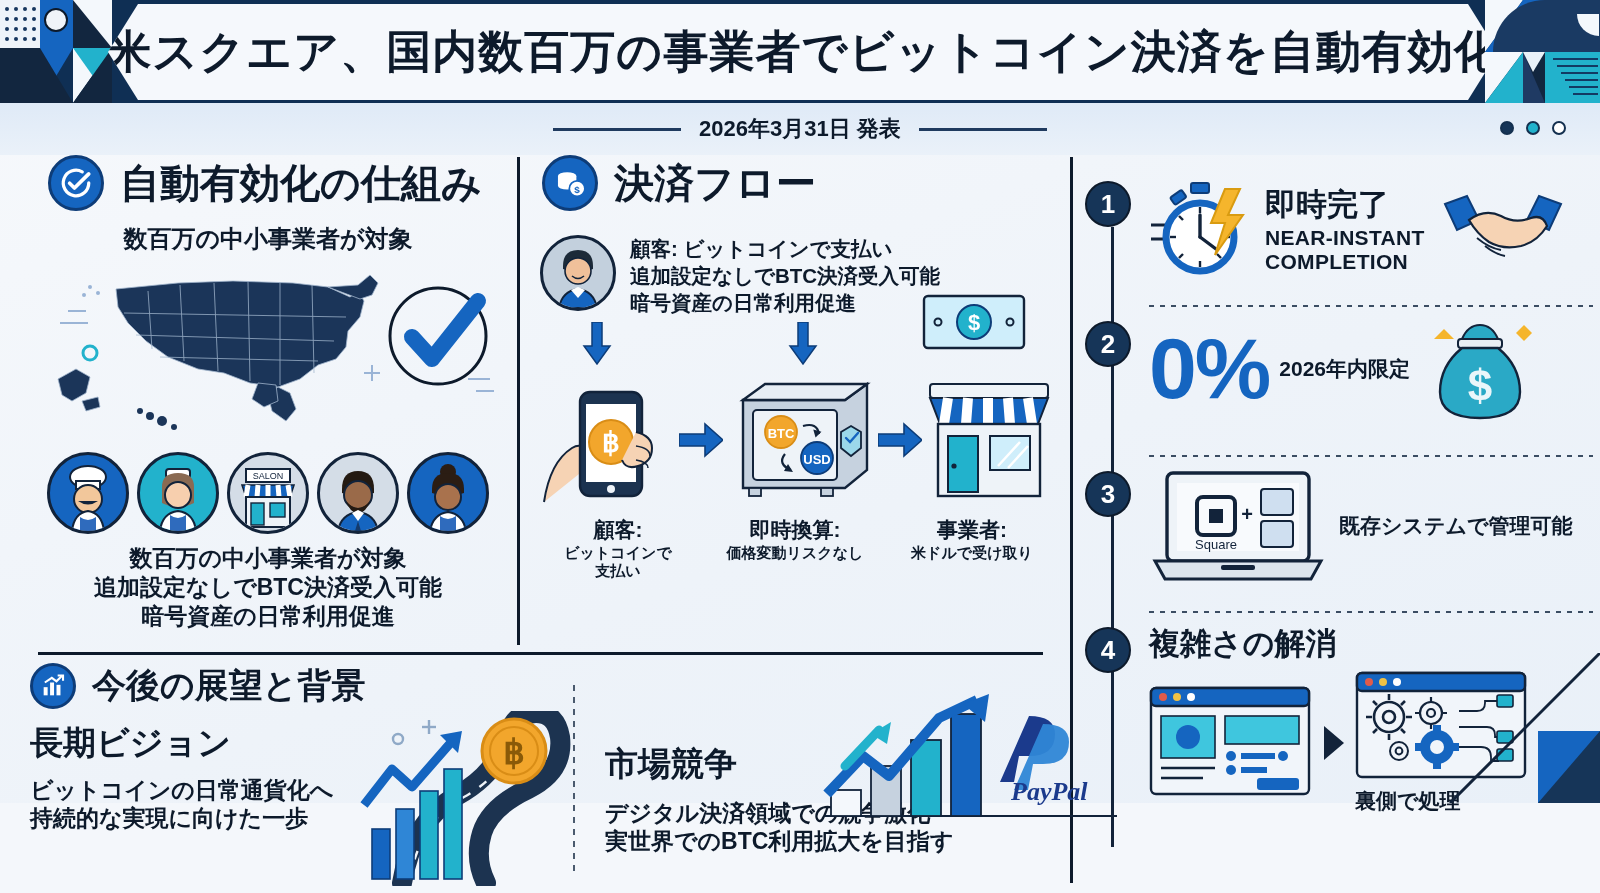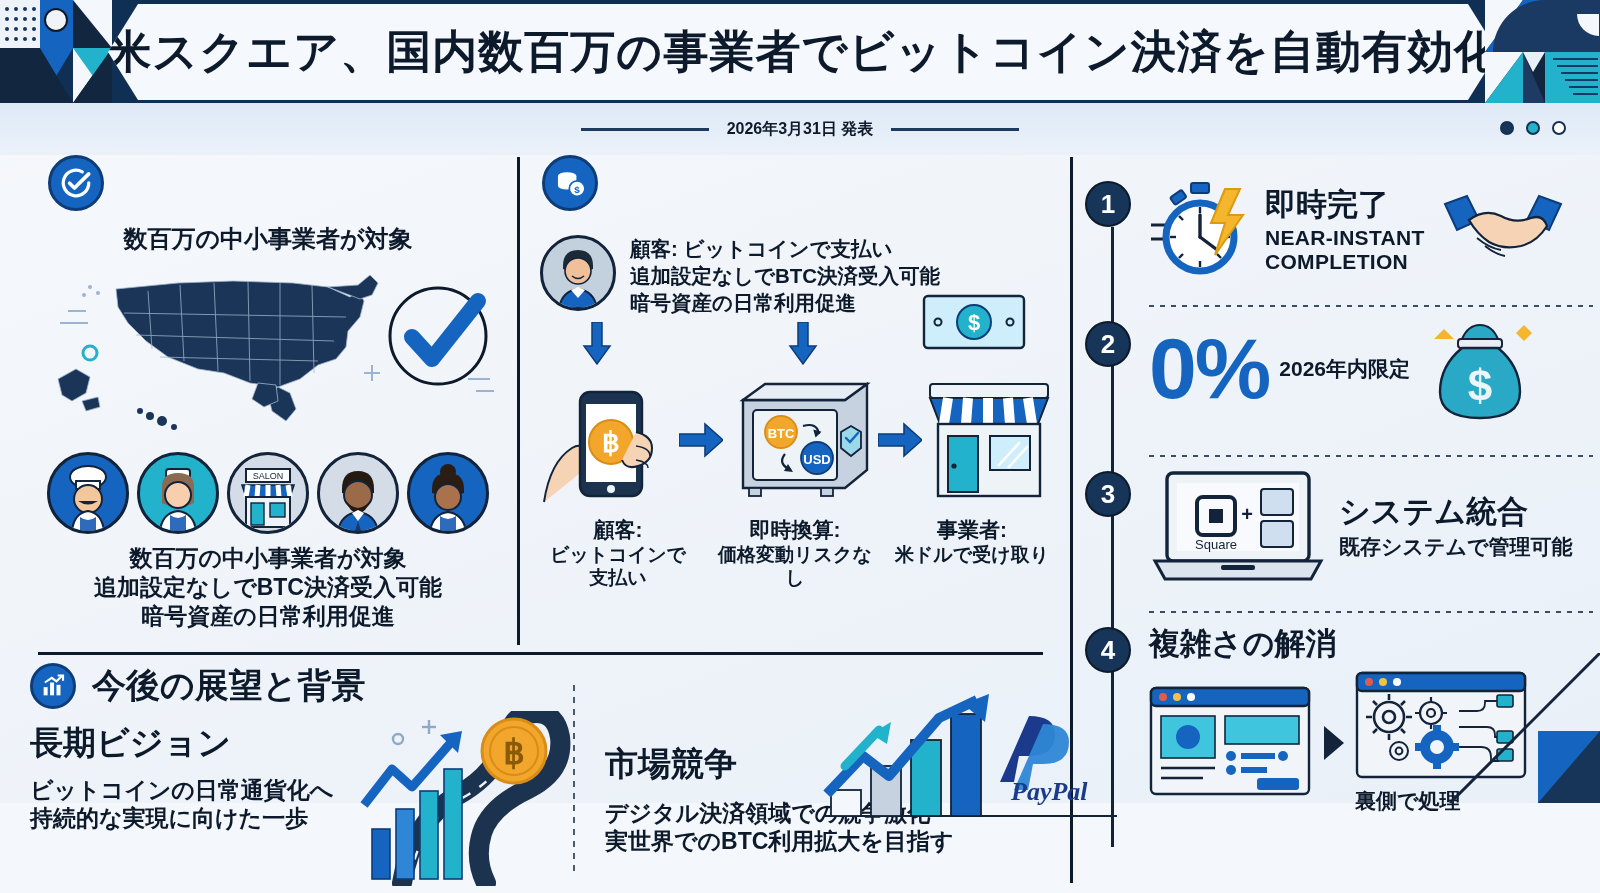--- a/index.html
+++ b/index.html
@@ -23,21 +23,21 @@
   .hdr-title { font-size: 45px; font-weight: 700; color: #0d1a2b; letter-spacing: 1px; white-space: nowrap; }
 
   
   .deco-tl { position: absolute; left: 0; top: 0; width: 112px; height: 103px; }
   .deco-tr { position: absolute; right: 0; top: 0; width: 115px; height: 103px; }
 
   
   .dateband { position: absolute; top: 103px; left: 0; width: 1600px; height: 52px; background: linear-gradient(180deg,#dfeaf7 0%,#eaf1f9 100%); display: flex; align-items: center; justify-content: center; }
   .date-row { display: flex; align-items: center; gap: 18px; }
   .date-rule { width: 128px; height: 3px; background: #1f3a5f; }
-  .date-text { font-size: 16px; font-weight: 700; color: #0d1a2b; }
+  .date-text { font-size: 22px; font-weight: 700; color: #0d1a2b; }
   .band-dots { position: absolute; right: 34px; top: 18px; display: flex; gap: 12px; }
   .bd { width: 14px; height: 14px; border-radius: 50%; border: 2px solid #14304f; }
 
   
   .body { position: absolute; top: 155px; left: 0; width: 1600px; height: 738px; }
 
   .vdiv-1 { position: absolute; left: 517px; top: 2px; width: 3px; height: 488px; background: #0d1a2b; }
   .vdiv-2 { position: absolute; left: 1070px; top: 2px; width: 3px; height: 726px; background: #0d1a2b; }
   .hdiv-1 { position: absolute; left: 38px; top: 497px; width: 1005px; height: 3px; background: #0d1a2b; }
   .vdiv-3 { position: absolute; left: 573px; top: 530px; width: 2px; height: 190px; background: repeating-linear-gradient(180deg,#4a5a6e 0 6px, transparent 6px 12px); }
@@ -65,21 +65,21 @@
   .colB .sec-head { justify-content: flex-start; padding-left: 12px; }
   .flow-top { display: flex; gap: 14px; margin-top: 24px; padding-left: 10px; }
   .cust-av { width: 76px; height: 76px; border-radius: 50%; background: #c3d0dd; border: 3px solid #12233a; flex: none; position: relative; overflow: hidden; }
   .flow-top-text div { font-size: 20.5px; font-weight: 600; color: #0d1a2b; line-height: 1.32; white-space: nowrap; }
   .arrows-row { position: relative; height: 46px; margin-top: 6px; }
   .dn-arrow { position: absolute; width: 30px; height: 44px; }
   .flow-icons { display: flex; align-items: center; justify-content: space-between; margin-top: 2px; padding: 0 6px; height: 140px; }
   .flow-caps { display: flex; justify-content: space-between; margin-top: 6px; padding: 0 2px; }
   .fcap { width: 172px; text-align: center; }
   .fcap .t { font-size: 21px; font-weight: 700; color: #0d1a2b; }
-  .fcap .s { font-size: 19px; font-weight: 600; color: #0d1a2b; line-height: 1.2; }
+  .fcap .s { font-size: 15px; font-weight: 600; color: #0d1a2b; line-height: 1.2; }
 
   
   .colC { position: absolute; left: 30px; top: 508px; width: 530px; height: 225px; }
   .big-sub { font-size: 33px; font-weight: 700; color: #0d1a2b; margin-top: 12px; }
   .body-lines div { font-size: 23px; font-weight: 600; color: #0d1a2b; line-height: 1.22; }
 
   
   .colD { position: absolute; left: 605px; top: 545px; width: 460px; height: 190px; }
 
   
@@ -183,20 +183,21 @@
     <div class="vdiv-3"></div>
 
     <div class="colA">
       <div class="sec-head" style="padding-left:20px">
         <div class="sec-ico">
           <svg width="34" height="34" viewBox="0 0 24 24">
               <path d="M21 12a9 9 0 1 1-4.6-7.85" fill="none" stroke="#fff" stroke-width="2.3" stroke-linecap="round"></path>
               <path d="M7.5 12.2l3.4 3.3L21 5.6" fill="none" stroke="#fff" stroke-width="2.6" stroke-linecap="round" stroke-linejoin="round"></path>
             </svg>
         </div>
+        <div class="sec-title">自動有効化の仕組み</div>
       </div>
       <div class="subhead">数百万の中小事業者が対象</div>
 
       <div class="mapwrap">
         <svg width="480" height="185" viewBox="0 0 480 185">
           <g fill="#1b3559" stroke="#9fb4cc" stroke-width="0.8">
             <path d="M88 28 L150 22 L205 20 L265 22 L300 26 L322 36 L330 30 L336 40 L332 56 L320 70 L318 86 L308 98 L290 104 L272 118 L250 126 L222 122 L196 112 L170 108 L140 96 L118 80 L100 62 L90 46 Z"></path>
             <path d="M300 26 L330 24 L342 14 L350 22 L344 34 L332 38 Z"></path>
             <path d="M250 126 L262 132 L268 148 L258 160 L244 150 L240 134 Z"></path>
             <path d="M230 122 L248 124 L250 140 L236 146 L224 138 Z"></path>
@@ -309,20 +310,21 @@
       <div class="sec-head">
         <div class="sec-ico">
           <svg width="34" height="34" viewBox="0 0 24 24">
             <ellipse cx="10" cy="7" rx="6.5" ry="2.6" fill="#fff"></ellipse>
             <path d="M3.5 7 v4 a6.5 2.6 0 0 0 13 0 V7" fill="#fff"></path>
             <path d="M3.5 11 v3 a6.5 2.6 0 0 0 13 0 v-3" fill="#fff"></path>
             <circle cx="17" cy="16" r="5.5" fill="#fff" stroke="#1565c0" stroke-width="1.2"></circle>
             <text x="17" y="19" text-anchor="middle" font-size="7" font-weight="bold" fill="#1565c0" font-family="Liberation Sans, sans-serif">$</text>
           </svg>
         </div>
+        <div class="sec-title">決済フロー</div>
       </div>
 
       <div class="flow-top">
         <div class="cust-av">
           <svg width="70" height="70" viewBox="0 0 70 70">
             <path d="M20 28 q0 -16 15 -16 q15 0 15 16 l0 3 q-15 6 -30 0 Z" fill="#1c2a38"></path>
             <circle cx="35" cy="33" r="13" fill="#f0c09a" stroke="#12233a" stroke-width="1.6"></circle>
             <path d="M29 38 q6 5 12 0" fill="none" stroke="#12233a" stroke-width="1.6"></path>
             <path d="M16 70 q3 -17 19 -19 q16 2 19 19 Z" fill="#1565c0" stroke="#12233a" stroke-width="1.8"></path>
             <path d="M28 52 l7 8 l7 -8 l-7 -3 Z" fill="#fff"></path>
@@ -554,21 +556,20 @@
             <rect x="48" y="30" width="38" height="38" rx="6" fill="none" stroke="#12233a" stroke-width="4"></rect>
             <rect x="60" y="42" width="14" height="14" fill="#12233a"></rect>
             <text x="67" y="82" text-anchor="middle" font-size="13" fill="#12233a" font-family="Liberation Sans, sans-serif">Square</text>
             <text x="98" y="54" text-anchor="middle" font-size="20" font-weight="bold" fill="#12233a" font-family="Liberation Sans, sans-serif">+</text>
             <rect x="112" y="22" width="32" height="26" rx="3" fill="#cfdff0" stroke="#12233a" stroke-width="2"></rect>
             <rect x="112" y="54" width="32" height="26" rx="3" fill="#cfdff0" stroke="#12233a" stroke-width="2"></rect>
             <path d="M6 94 h166 l-10 18 h-146 Z" fill="#dce5ee" stroke="#12233a" stroke-width="3"></path>
             <rect x="72" y="98" width="34" height="5" rx="2" fill="#12233a"></rect>
           </svg>
           <div>
-            <div class="ftitle">システム統合</div>
             <div class="fsub2">既存システムで管理可能</div>
           </div>
         </div>
       </div>
 
       <div class="dotted"></div>
 
       <div class="feat" style="height:180px">
         <div class="fnum">4</div>
         <div class="ftitle" style="margin-bottom:6px">複雑さの解消</div>

